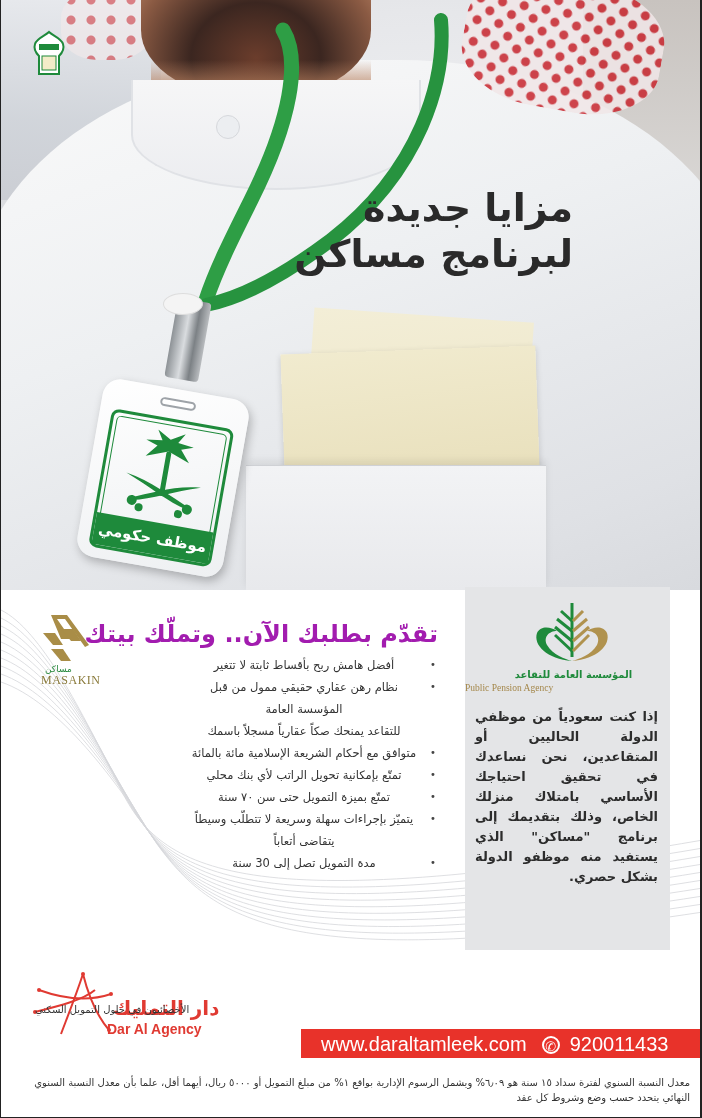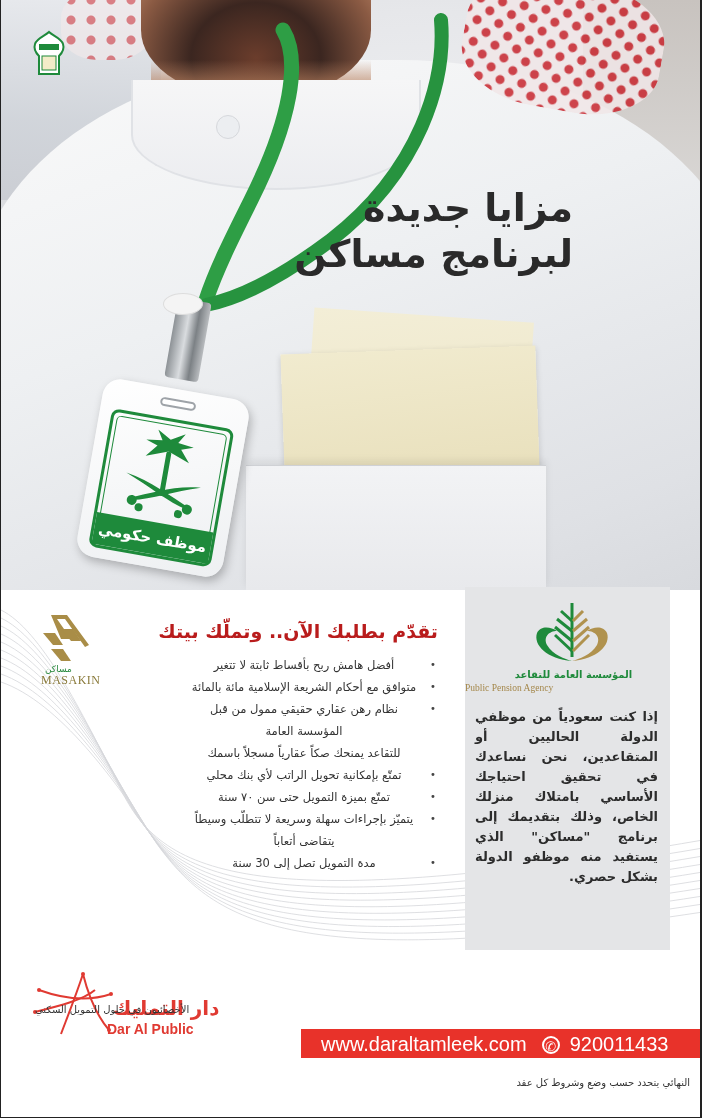--- a/index.html
+++ b/index.html
@@ -62,21 +62,21 @@
   .headline { position: absolute; right: 130px; top: 185px; direction: rtl; text-align: right; color: #2a2a2a;
     font-weight: bold; font-size: 38px; line-height: 46px; letter-spacing: .5px; }
   .headline div { white-space: nowrap; }
 
   
   .waves { position: absolute; left: 0; top: 590px; width: 702px; height: 380px; }
   .masakin-logo { position: absolute; left: 30px; top: 605px; width: 70px; height: 75px; }
   .masakin-ar { position: absolute; left: 44px; top: 664px; font-size: 9px; color: #2a8a3e; direction: rtl; }
   .masakin-en { position: absolute; left: 40px; top: 673px; font-size: 12px; color: #8a7a3a; font-family: "Liberation Serif", serif; letter-spacing: .5px; }
 
-  .features-title { position: absolute; right: 262px; top: 620px; direction: rtl; color: #b91c1c; font-weight: bold; font-size: 19px; white-space: nowrap; }
+  .features-title { position: absolute; right: 262px; top: 620px; direction: rtl; color: #a21caf; font-weight: bold; font-size: 24px; white-space: nowrap; }
   .features { position: absolute; right: 262px; top: 654px; width: 250px; direction: rtl; text-align: center; list-style: none; }
   .features li { position: relative; font-size: 11.5px; color: #333; line-height: 22px; padding-right: 18px; }
   .features li::before { content: "•"; position: absolute; right: 2px; top: 0; font-size: 10px; color: #444; }
   .features li .cont { display: block; }
 
   .panel { position: absolute; left: 464px; top: 587px; width: 205px; height: 363px; background: #e4e5e7; }
   .ppa-logo { position: absolute; left: 62px; top: 10px; width: 90px; height: 68px; }
   .ppa-ar { position: absolute; left: 0; right: 0; top: 82px; text-align: center; font-size: 10px; font-weight: bold; color: #1e8a3b; direction: rtl; padding-left: 12px; }
   .ppa-en { position: absolute; left: 0; right: 0; top: 96px; text-align: left; font-size: 9.5px; color: #a4874a; font-family: "Liberation Serif", serif; }
   .panel-text { position: absolute; left: 10px; right: 12px; top: 120px; direction: rtl; text-align: justify; text-align-last: right; font-size: 13px; font-weight: bold; color: #2c2c2c; line-height: 20px; }
@@ -178,22 +178,22 @@
       <polygon points="20,44 32,44 40,56 30,56"></polygon>
       <polygon points="30,24 42,24 50,36 40,36"></polygon>
     </g>
   </svg>
   <div class="masakin-ar">مساكن</div>
   <div class="masakin-en">MASAKIN</div>
 
   <div class="features-title">تقدّم بطلبك الآن.. وتملّك بيتك</div>
   <ul class="features">
     <li><span>أفضل هامش ربح بأقساط ثابتة لا تتغير</span></li>
+    <li><span>نظام رهن عقاري حقيقي ممول من قبل المؤسسة العامة</span><span class="cont">للتقاعد يمنحك صكاً عقارياً مسجلاً باسمك</span></li>
     <li><span>متوافق مع أحكام الشريعة الإسلامية مائة بالمائة</span></li>
-    <li><span>نظام رهن عقاري حقيقي ممول من قبل المؤسسة العامة</span><span class="cont">للتقاعد يمنحك صكاً عقارياً مسجلاً باسمك</span></li>
     <li><span>تمتّع بإمكانية تحويل الراتب لأي بنك محلي</span></li>
     <li><span>تمتّع بميزة التمويل حتى سن ٧٠ سنة</span></li>
     <li><span>يتميّز بإجراءات سهلة وسريعة لا تتطلّب وسيطاً</span><span class="cont">يتقاضى أتعاباً</span></li>
     <li><span>مدة التمويل تصل إلى 30 سنة</span></li>
   </ul>
 
   <div class="panel">
     <svg class="ppa-logo" viewBox="0 0 90 68">
       <path d="M45,64 C20,62 6,48 10,36 C14,28 24,30 30,34 C22,34 16,40 20,48 C26,58 38,62 45,64 Z" fill="#1e8a3b"></path>
       <path d="M45,64 C70,62 84,48 80,36 C76,28 66,30 60,34 C68,34 74,40 70,48 C64,58 52,62 45,64 Z" fill="#b0924e"></path>
@@ -225,26 +225,27 @@
     </g>
     <g fill="#e03a32">
       <circle cx="52" cy="6" r="2"></circle>
         <circle cx="8" cy="22" r="2"></circle>
         <circle cx="80" cy="26" r="2"></circle>
         <circle cx="4" cy="44" r="2"></circle>
         <circle cx="78" cy="62" r="2"></circle>
     </g>
   </svg>
   <div class="dat-ar">دار التمليك</div>
-  <div class="dat-en">Dar Al Public</div>
+  <div class="dat-en">Dar Al Agency</div>
   <div class="dat-tag">الأخصائيون في حلول التمويل السكني</div>
 
   <div class="contact-bar">
     <span>www.daraltamleek.com</span>
     <span class="phone-icon"></span>
     <span>920011433</span>
   </div>
 
   <div class="disclaimer">
+    <div>معدل النسبة السنوي لفترة سداد ١٥ سنة هو ٦٫٠٩% ويشمل الرسوم الإدارية بواقع ١% من مبلغ التمويل أو ٥٠٠٠ ريال، أيهما أقل، علما بأن معدل النسبة السنوي</div>
     <div>النهائي يتحدد حسب وضع وشروط كل عقد</div>
   </div>
 
 </div>
 
 </body></html>

